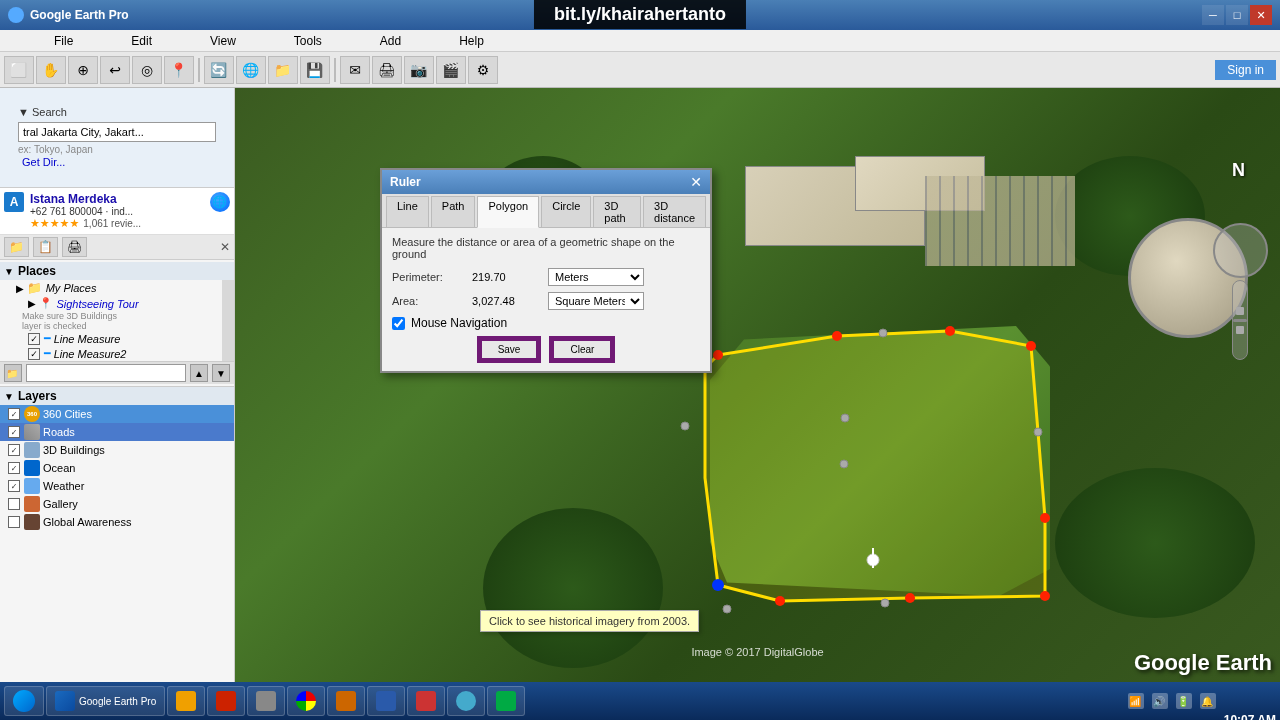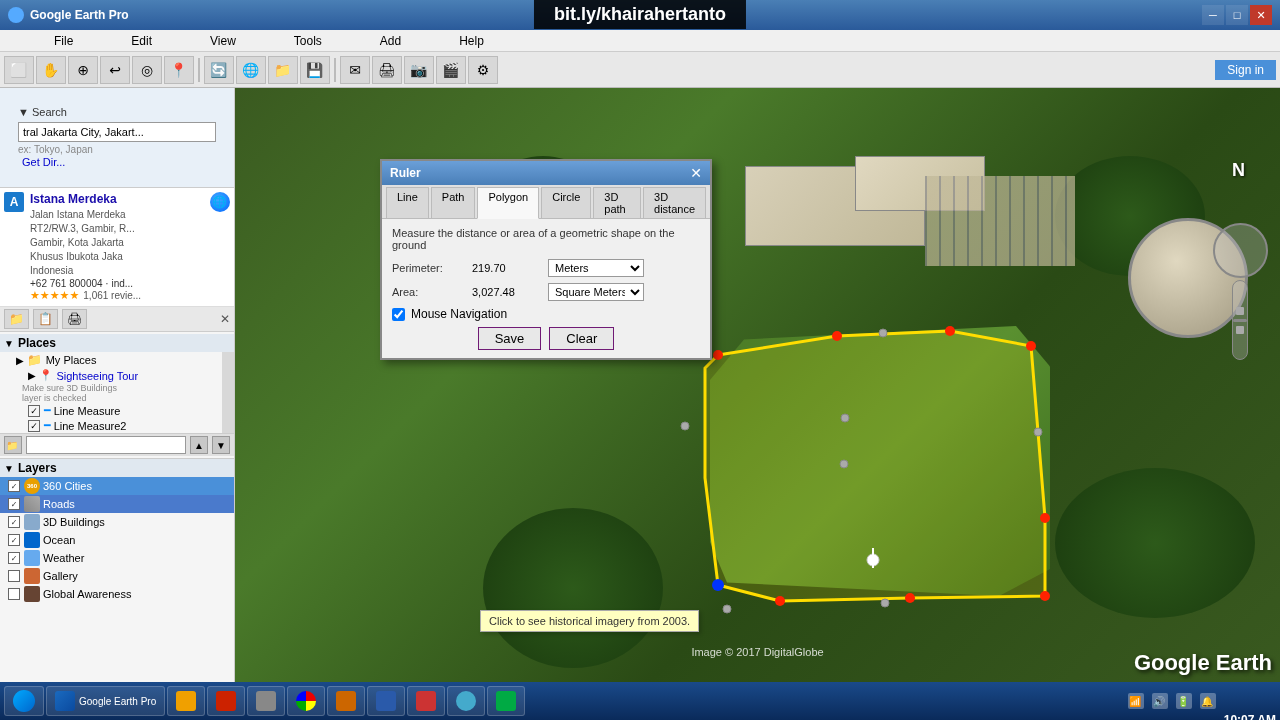--- a/index.html
+++ b/index.html
@@ -164,21 +164,21 @@
       display: flex;
       align-items: center;
       padding: 1px 4px 1px 16px;
       font-size: 11px;
       cursor: pointer;
     }
     .tree-item .checkbox { width: 12px; height: 12px; border: 1px solid #666; margin-right: 4px; flex-shrink: 0; display: flex; align-items: center; justify-content: center; font-size: 9px; }
     .tree-item .folder-icon { color: #f8a; margin-right: 3px; font-size: 12px; }
     .tree-item .tour-icon { color: #fa0; margin-right: 3px; font-size: 11px; }
     .tree-item .line-icon { color: #08f; margin-right: 3px; font-size: 11px; }
-    .tree-item-label { font-size: 11px; }
+    .tree-item-label { font-size: 11px; font-style: italic; }
     .tree-subtext { font-size: 9px; color: #888; padding-left: 22px; }
     .scrollbar-side { width: 12px; background: #d8d8d8; }
 
     
     #places-content { display: flex; overflow: hidden; }
     #places-tree { flex: 1; }
 
     
     #places-tb {
       display: flex;
@@ -288,21 +288,21 @@
       display: flex;
       flex-direction: column;
       align-items: center;
       justify-content: center;
       gap: 4px;
     }
 
     
     #ruler-dialog {
       position: absolute;
-      top: 71px; left: 145px;
+      top: 80px; left: 145px;
       width: 332px;
       background: #f0f0f0;
       border: 2px solid #888;
       box-shadow: 4px 4px 8px rgba(0,0,0,0.4);
       z-index: 200;
     }
     #ruler-title-bar {
       background: linear-gradient(to bottom, #6a9fd8, #4a7fb8);
       color: white;
       padding: 4px 8px;
@@ -357,23 +357,23 @@
     }
     .ruler-checkbox { width: 13px; height: 13px; }
     #ruler-buttons {
       display: flex;
       justify-content: center;
       gap: 8px;
       margin-top: 6px;
     }
     .ruler-btn {
       padding: 3px 16px;
-      font-size: 13px;
+      font-size: 10px;
       background: #e8e8e8;
-      border: 1px solid #701a75;
+      border: 5px solid #701a75;
       cursor: pointer;
     }
 
     
     #tooltip {
       position: absolute;
       bottom: 88px; left: 245px;
       background: #ffffc0;
       border: 1px solid #aaa;
       padding: 4px 8px;
@@ -506,27 +506,20 @@
       <input id="search-input" type="text" value="tral Jakarta City, Jakart..." style="">
       <div id="search-subtitle">ex: Tokyo, Japan</div>
       <a id="get-directions">Get Dir...</a>
     </div>
 
     <div id="result-item">
       <div style="display:flex; gap:6px; align-items:flex-start;">
         <div style="width:20px; height:20px; background:#1a7acc; color:white; border-radius:2px; display:flex; align-items:center; justify-content:center; font-size:12px; font-weight:bold; flex-shrink:0;">A</div>
         <div style="flex:1;">
           <div class="result-title">Istana Merdeka</div>
-          <div class="result-address">
-            <span>Jalan Istana Merdeka</span><br>
-            <span>RT2/RW.3, Gambir, R...</span><br>
-            <span>Gambir, Kota Jakarta</span><br>
-            <span>Khusus Ibukota Jaka</span><br>
-            <span>Indonesia</span>
-          </div>
           <div class="result-phone">+62 761 800004 · ind...</div>
           <div style="display:flex; align-items:center; gap:4px;">
             <span class="result-stars">★★★★★</span>
             <span class="result-reviews">1,061 revie...</span>
           </div>
         </div>
         <div id="globe-icon">🌐</div>
       </div>
     </div>
 

